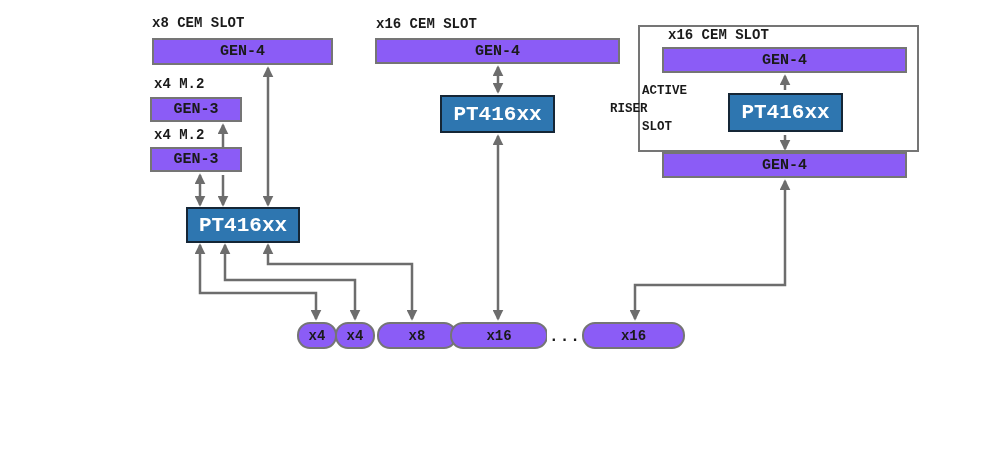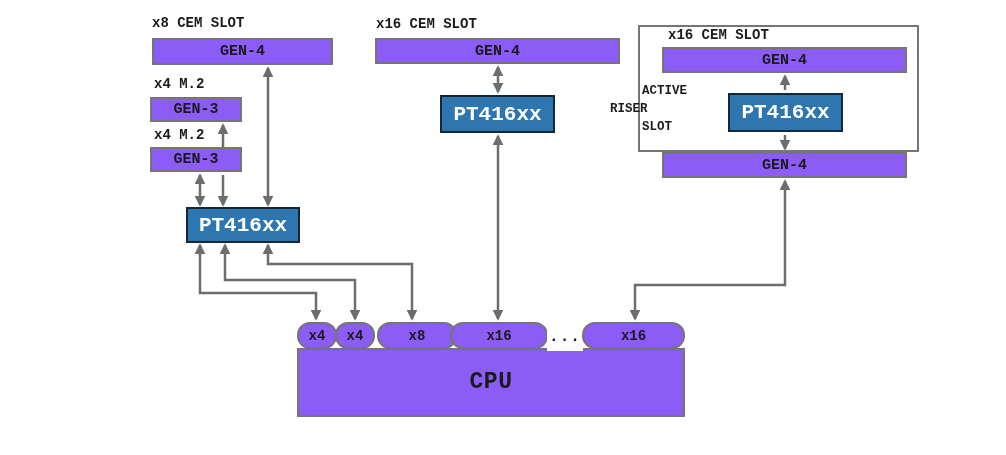--- a/index.html
+++ b/index.html
@@ -84,23 +84,20 @@
 
   <div class="box outline" style="left:608px;top:25px;width:281px;height:127px"></div>
   <div class="lbl" style="left:638px;top:28px">x16 CEM SLOT</div>
   <div class="box" style="left:632px;top:47px;width:245px;height:26px">GEN-4</div>
   <div class="riser-txt" style="left:612px;top:82px">ACTIVE</div>
   <div class="riser-txt" style="left:580px;top:100px">RISER</div>
   <div class="riser-txt" style="left:612px;top:118px">SLOT</div>
   <div class="box switch" style="left:698px;top:93px;width:115px;height:39px">PT416xx</div>
   <div class="box" style="left:632px;top:152px;width:245px;height:26px">GEN-4</div>
 
-  <div class="box" style="left:267px;top:348px;width:388px;height:69px">
-    <span class="cpu-label">CPU</span>
-  </div>
   <div class="box port" style="left:267px;top:322px;width:40px;height:27px">x4</div>
   <div class="box port" style="left:305px;top:322px;width:40px;height:27px">x4</div>
   <div class="box port" style="left:347px;top:322px;width:80px;height:27px">x8</div>
   <div class="box port" style="left:420px;top:322px;width:98px;height:27px">x16</div>
   <div class="dots" style="left:517px;top:322px;width:36px;height:29px">...</div>
   <div class="box port" style="left:552px;top:322px;width:103px;height:27px">x16</div>
 
 </div>
 
 </body></html>

